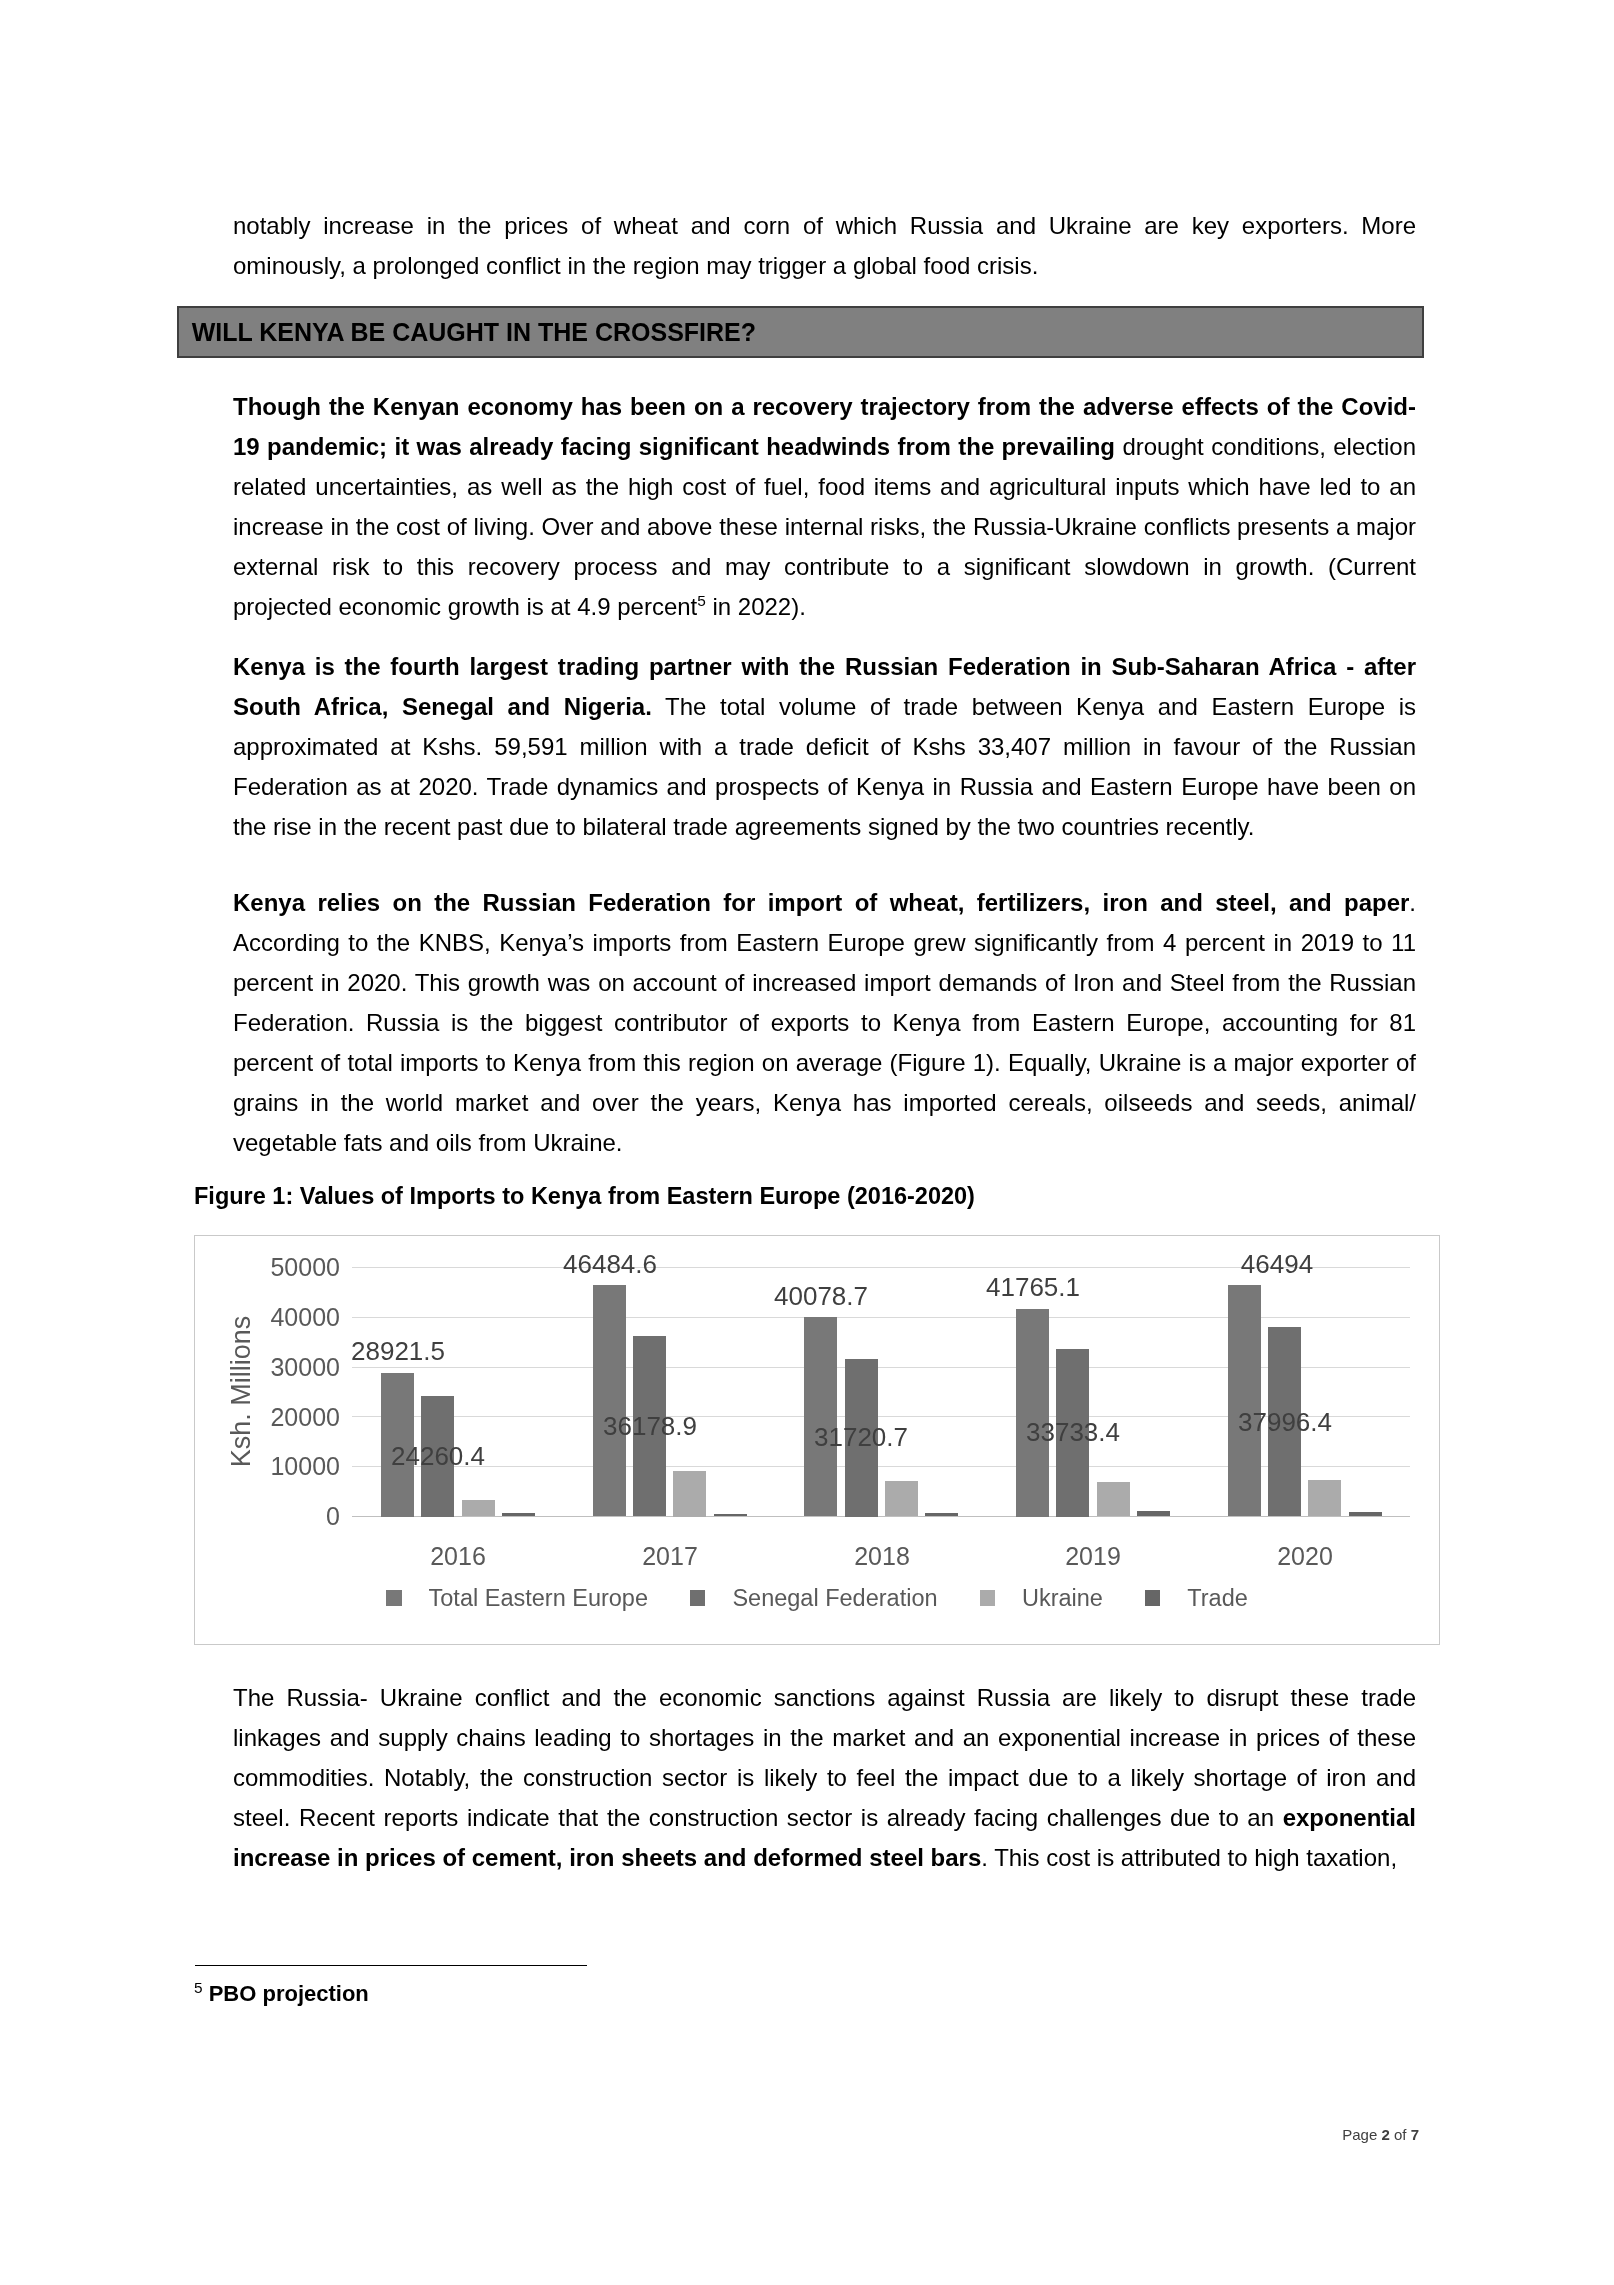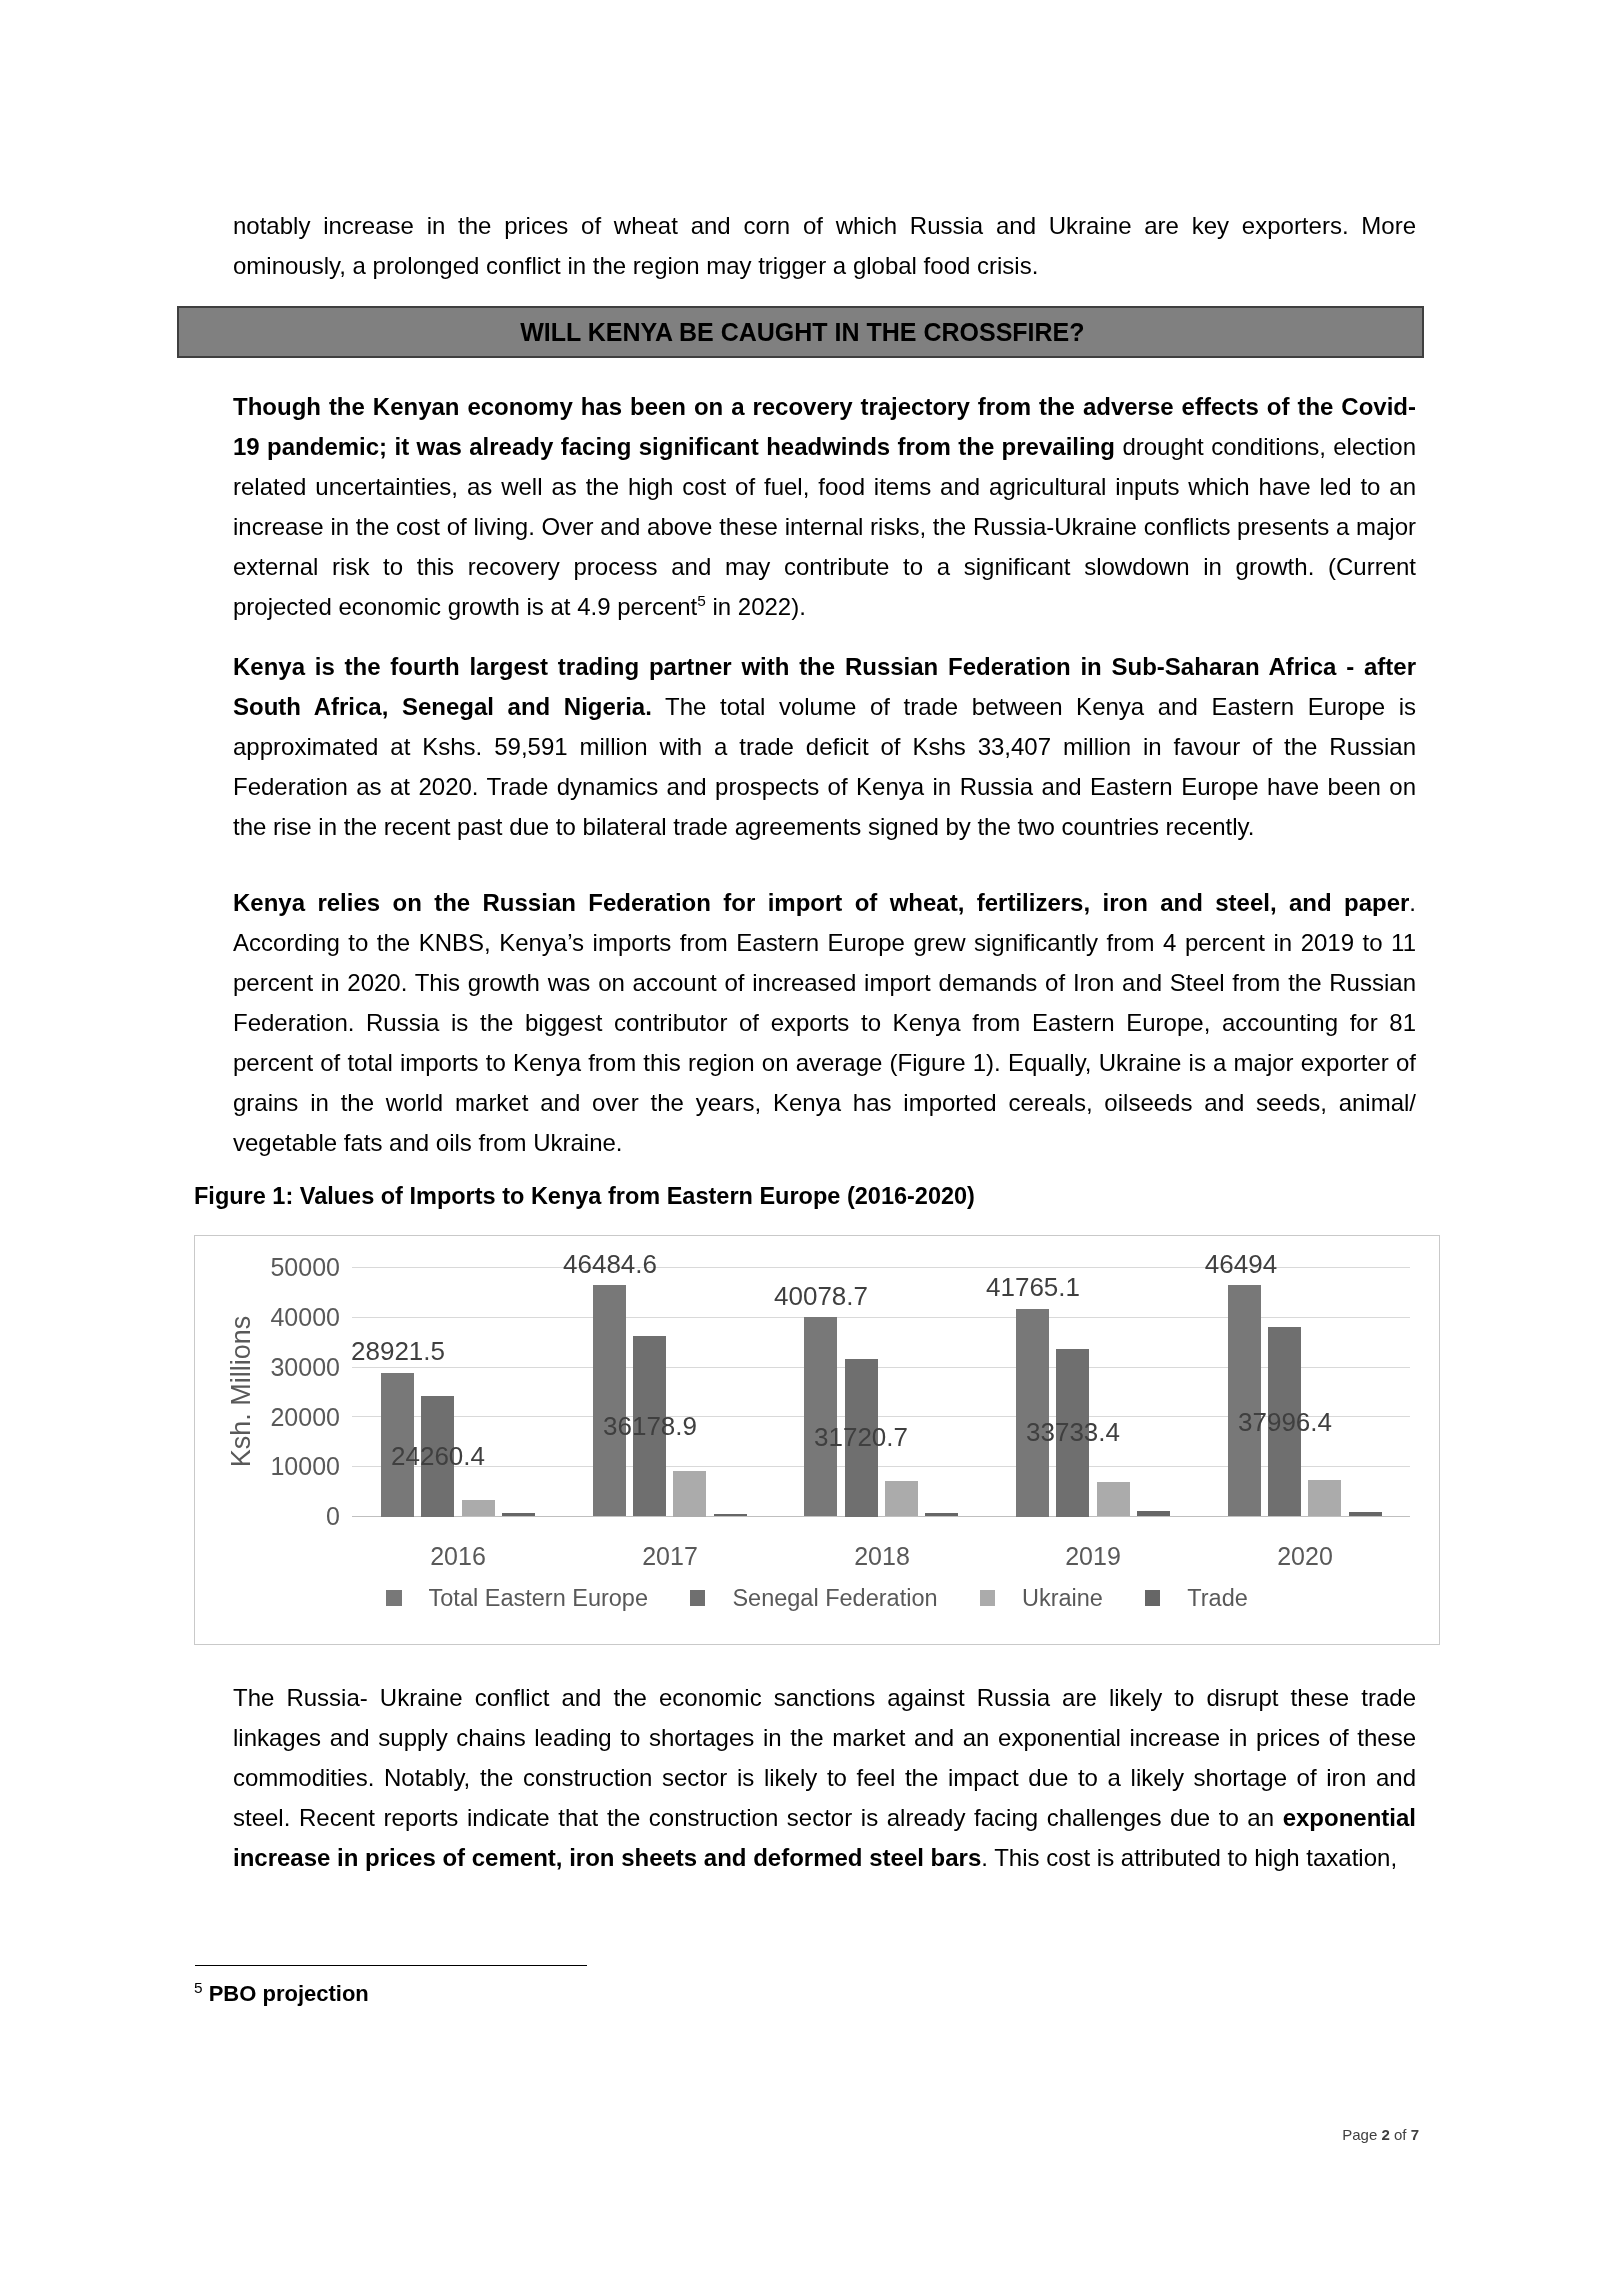--- a/index.html
+++ b/index.html
@@ -10,21 +10,21 @@
   .content{padding-top:206px;}
   .body-par{
     margin:0 199px 0 233px;font-size:24px;line-height:40px;
     text-align:justify;color:#000;
   }
   .body-par b{font-weight:bold;}
   .body-par sup{font-size:15.4px;line-height:0;vertical-align:super;}
   .section-header{
     margin:20px 191px 0 177px;background:#808080;border:2.7px solid #3f3f3f;
     font-weight:bold;font-size:25px;line-height:34px;padding:7.2px 9px 7.2px 12.7px;
-    color:#000;box-sizing:border-box;text-align:center;
+    color:#000;box-sizing:border-box;
   }
   .figure-caption{margin:16.3px 199px 0 194px;font-size:23.5px;font-weight:bold;line-height:33px;}
   .chart-box{
     position:relative;margin:22px 0 0 194px;width:1244px;height:408px;
     border:0.9px solid #c9c9c9;background:#fff;box-sizing:content-box;overflow:visible;
   }
   .gridline{position:absolute;height:0.9px;background:#d9d9d9;}
   .gridline.baseline{background:#bfbfbf;}
   .tick-label{
     position:absolute;text-align:right;font-size:25px;line-height:31px;color:#595959;
@@ -108,21 +108,21 @@
       <div class="bar" style="left: 730px; top: 277px; width: 33px; height: 3.5px; background: rgb(102, 102, 102);"></div>
       <div class="cat-label" style="left: 581px; top: 305px; width: 212px;">2018</div>
       <div class="bar" style="left: 821px; top: 73px; width: 33px; height: 208px; background: rgb(120, 120, 120);"></div>
       <div class="value-label" style="left: 838px; top: 36px;">41765.1</div>
       <div class="bar" style="left: 861px; top: 113px; width: 33px; height: 168px; background: rgb(111, 111, 111);"></div>
       <div class="value-label" style="left: 878px; top: 181px;">33733.4</div>
       <div class="bar" style="left: 902px; top: 246px; width: 33px; height: 34px; background: rgb(171, 171, 171);"></div>
       <div class="bar" style="left: 942px; top: 275px; width: 33px; height: 5px; background: rgb(102, 102, 102);"></div>
       <div class="cat-label" style="left: 792px; top: 305px; width: 212px;">2019</div>
       <div class="bar" style="left: 1033px; top: 49px; width: 33px; height: 231px; background: rgb(120, 120, 120);"></div>
-      <div class="value-label" style="left: 1046px; top: 13px; text-align: right;">46494</div>
+      <div class="value-label" style="left: 1082px; top: 13px; text-align: right;">46494</div>
       <div class="bar" style="left: 1073px; top: 91px; width: 33px; height: 189px; background: rgb(111, 111, 111);"></div>
       <div class="value-label" style="left: 1090px; top: 171px;">37996.4</div>
       <div class="bar" style="left: 1113px; top: 244px; width: 33px; height: 36px; background: rgb(171, 171, 171);"></div>
       <div class="bar" style="left: 1154px; top: 276px; width: 33px; height: 4px; background: rgb(102, 102, 102);"></div>
       <div class="cat-label" style="left: 1004px; top: 305px; width: 212px;">2020</div>
       <div class="legend">
         <div class="legend-item">
           <div class="swatch" style="background: rgb(120, 120, 120);"></div>
           <div class="legend-label">Total Eastern Europe</div>
         </div>

